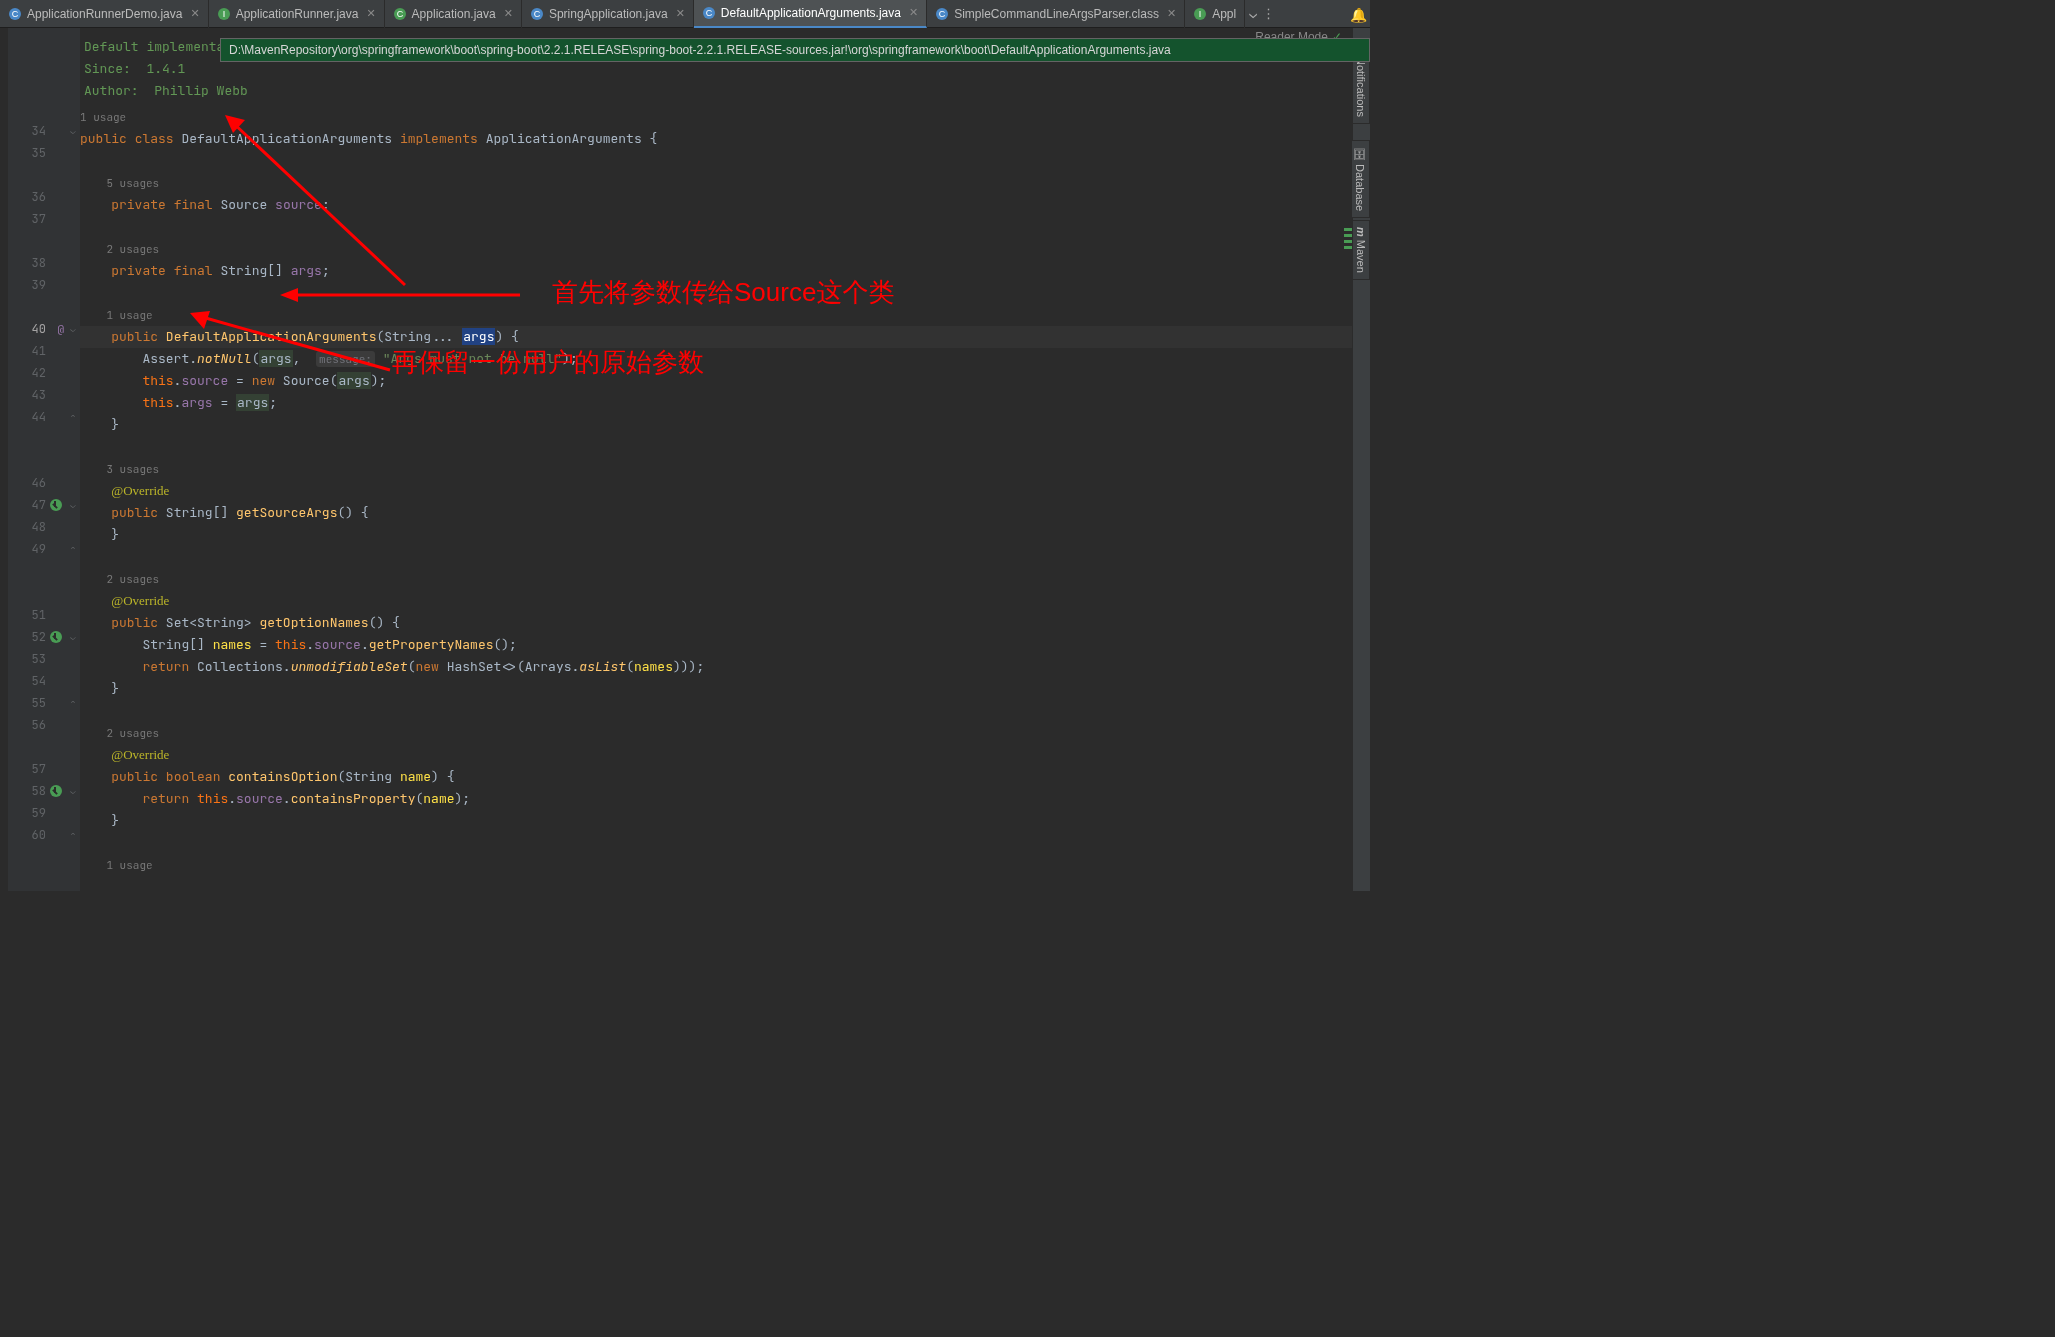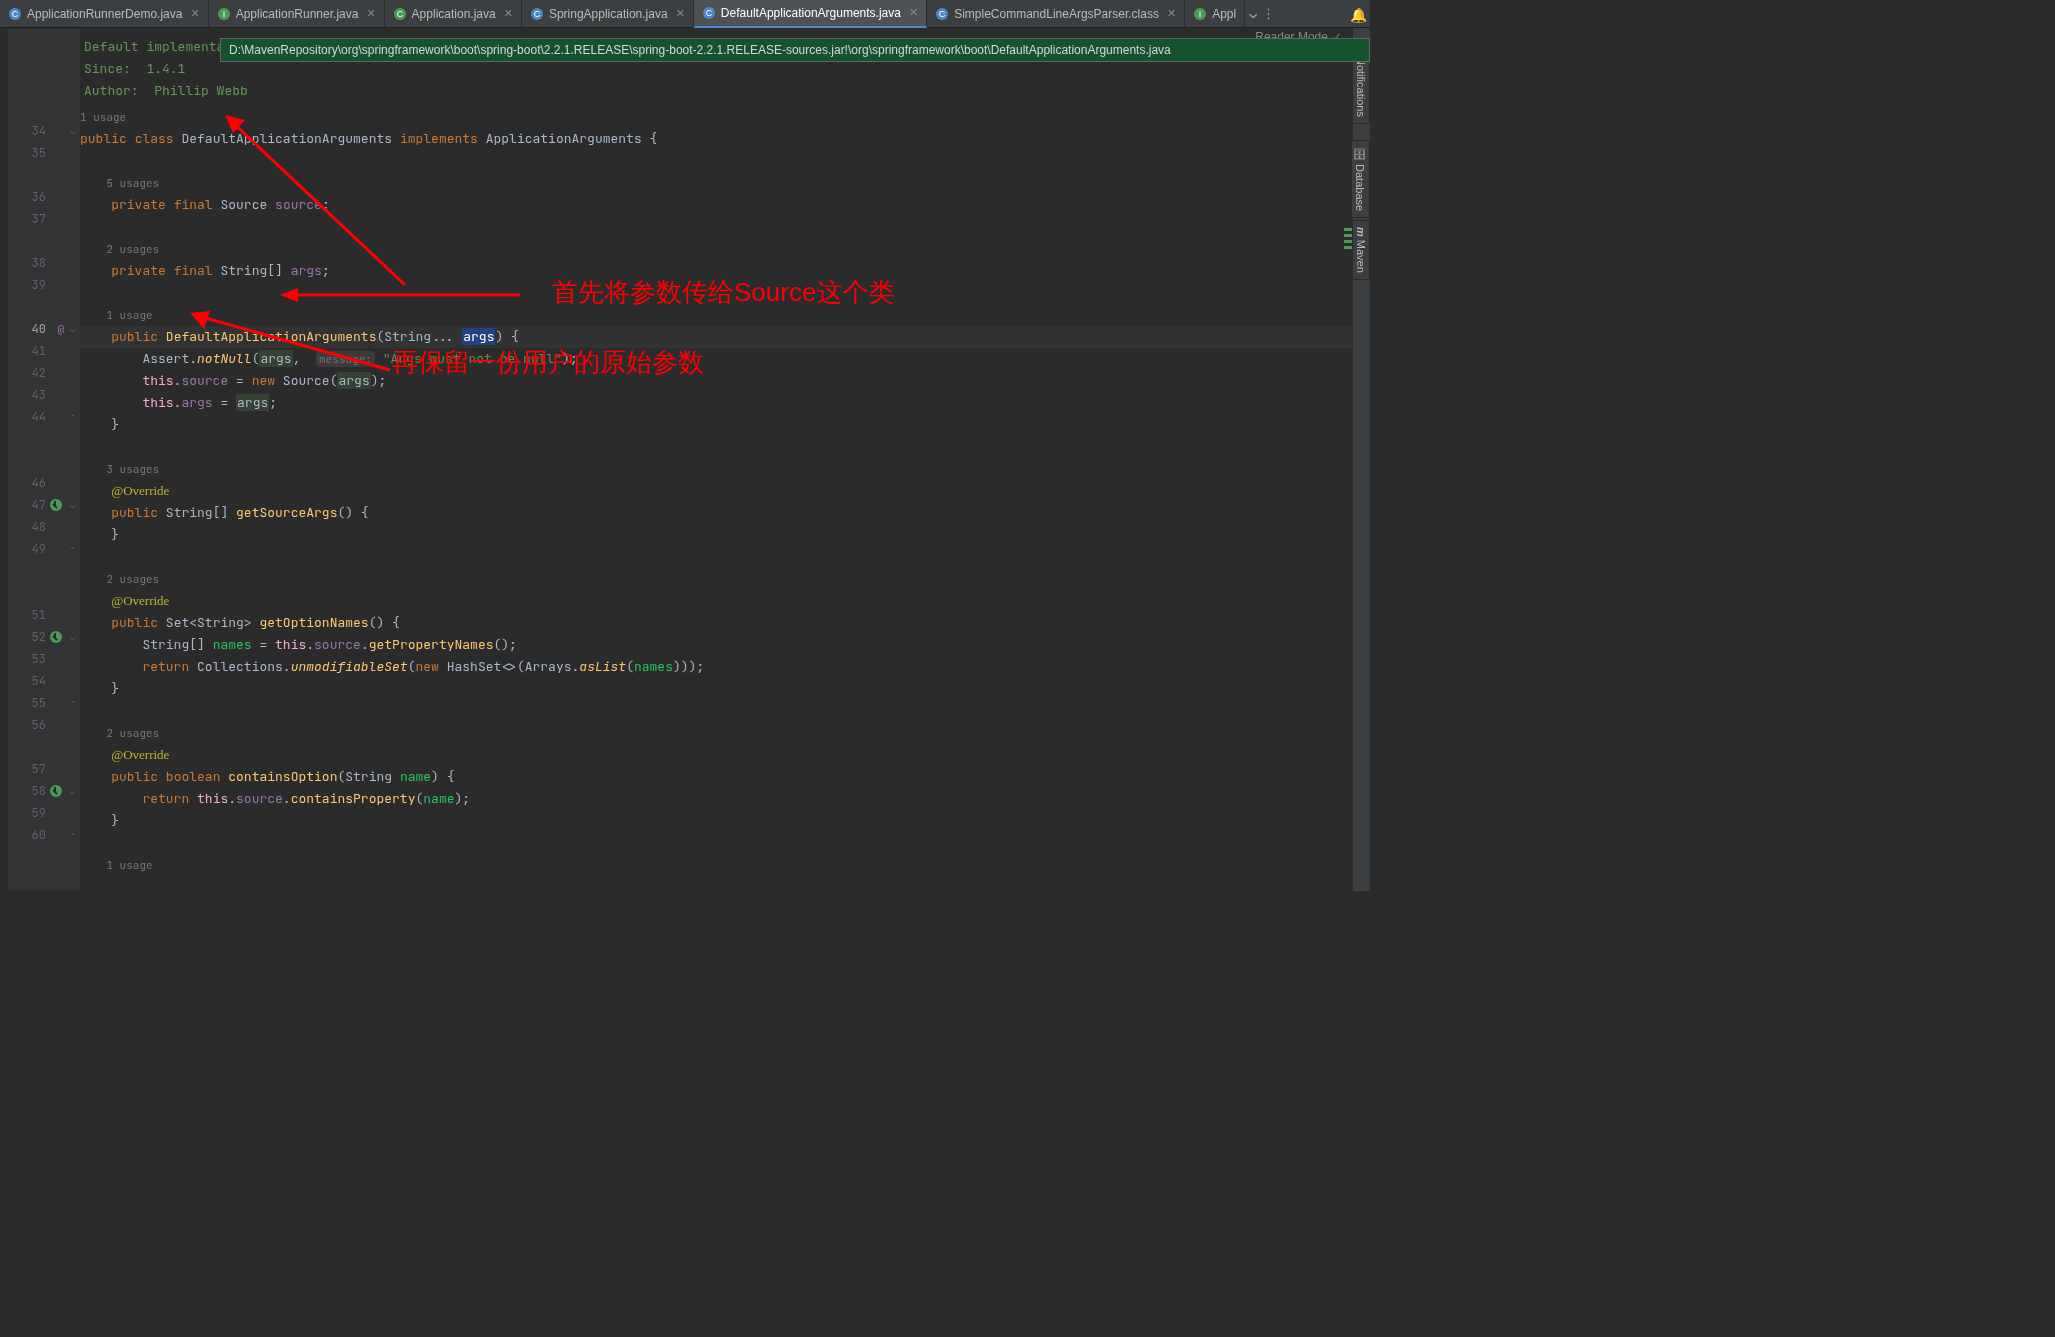--- a/index.html
+++ b/index.html
@@ -23,23 +23,23 @@
 .fold-col { width:14px; background:#313335; padding-top:70px; }
 .fold-mark { height:22px; display:flex; align-items:center; justify-content:center; color:#606366; font-size:9px;}
 .code { flex:1; padding-top:4px; position:relative; }
 .doc-block { padding:4px 0 4px 4px; }
 .doc-line { height:22px; line-height:22px; color:#629755; font-family:"JetBrains Mono",monospace; font-size:13px; }
 .doc-link { color:#629755; text-decoration:underline; }
 .code-line { height:22px; line-height:22px; white-space:pre; font-family:"JetBrains Mono",monospace; font-size:13px; }
 .code-line.current { background:#323232; }
 .hint { color:#787878; font-size:11px; }
 .k-public, .k-class, .k-implements, .k-private, .k-final, .k-new, .k-return { color:#cc7832; }
-.k-this { color:#f9a8d4;text-align:right; }
+.k-this { color:#f97316;text-align:right; }
 .classname { color:#a9b7c6; }
-.ident { color:#22c55e; }
+.ident { color:#fde047; }
 .method { color:#ffc66d; }
 .method-static { color:#ffc66d; font-style:italic; }
 .field { color:#9876aa; }
 .param-def, .param-hl { background:#344134; color:#a9b7c6; padding:0 1px;}
 .param-selected { background:#214283; color:#fff; padding:0 1px;}
 .string { color:#6a8759; }
 .anno { color:#bbb529;font-family:Liberation Serif, serif; }
 .type { color:#a9b7c6; }
 .param-label { color:#72737a; font-size:11px; background:#3b3b3b; padding:1px 3px; border-radius:3px;}
 .right-gutter { position:absolute; top:28px; right:0; width:18px; background:#3c3f41; height:calc(100% - 28px); border-left:1px solid #2b2b2b;}

